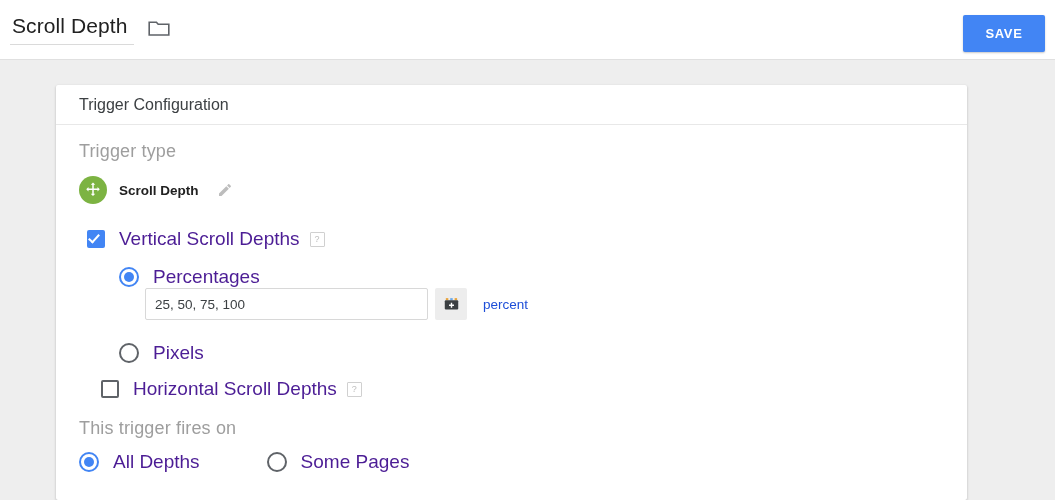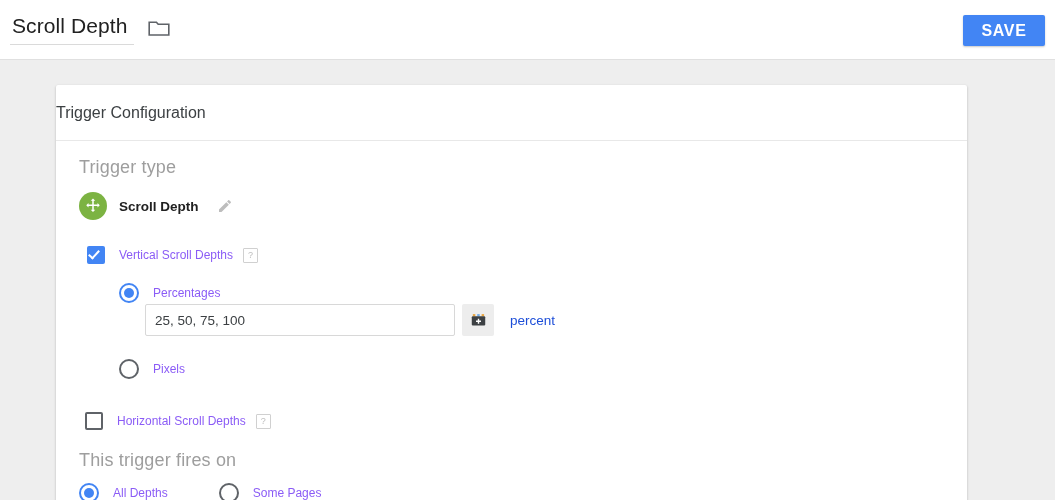--- a/index.html
+++ b/index.html
@@ -37,48 +37,49 @@
   }
   .folder-icon {
     margin-left: 14px;
     margin-bottom: 3px;
     width: 22px; height: 18px;
     display: block;
   }
   .save-button {
     position: absolute;
     right: 10px; top: 15px;
-    width: 82px; height: 31px;
+    width: 82px; height: 37px;
     background: #4285f4;
     border: none;
     border-radius: 2px;
     color: #ffffff;
-    font-size: 16px;
+    font-size: 13px;
     font-weight: bold;
     letter-spacing: .7px;
     font-family: "Liberation Sans", sans-serif;
     box-shadow: 0 1px 2px rgba(0,0,0,.22);
     cursor: pointer;
   }
 
   
   .card {
     position: absolute;
     left: 56px; top: 85px;
     width: 911px;
     min-height: 415px;
     background: #ffffff;
     border-radius: 2px;
     box-shadow: 0 1px 3px rgba(0,0,0,.16), 0 1px 2px rgba(0,0,0,.10);
   }
   .card-header {
-    height: 56px;
+    height: 40px;
     border-bottom: 1px solid #e8e8e8;
     display: flex;
     align-items: center;
+    padding-left: 23px;
   }
   .card-header-title {
     font-size: 16px;
     color: #3c4043;
   }
   .card-body {
     padding: 16px 23px 24px 23px;
   }
 
   .field-label {
@@ -147,50 +148,50 @@
   .rb.off { border: 2px solid #5f6368; }
   .rb.on .dot {
     position: absolute;
     left: 3px; top: 3px;
     width: 10px; height: 10px;
     border-radius: 50%;
     background: #4285f4;
   }
 
   .opt-label {
-    font-size: 12px;
-    color: #8b5cf6;
+    font-size: 19px;
+    color: #4c1d95;
     margin-left: 14px;
     white-space: nowrap;
   }
 
   .help-icon {
     margin-left: 10px;
     width: 15px; height: 15px;
     border: 1px solid #d0d0d0;
     border-radius: 1px;
     font-size: 9px;
     line-height: 13px;
     text-align: center;
     color: #bdbdbd;
     flex: none;
   }
 
   
   .vsd-row     { height: 22px; margin-left: 8px; margin-bottom: 16px; }
   .pct-row     { height: 22px; margin-left: 40px; }
   .input-row   { margin-left: 66px; margin-bottom: 22px; display: flex; align-items: center; }
-  .pixels-row  { height: 22px; margin-left: 40px; margin-bottom: 30px; }
-  .hsd-row     { height: 22px; margin-left: 6px; margin-bottom: 18px; }
+  .pixels-row  { height: 22px; margin-left: 40px; margin-bottom: 14px; }
+  .hsd-row     { height: 22px; margin-left: 22px; margin-bottom: 18px; }
   .fires-row   { display: flex; align-items: center; }
-  .fires-row .second { margin-left: 44px; display: flex; align-items: center; padding-left: 7px; }
+  .fires-row .second { margin-left: 60px; display: flex; align-items: center; padding-left: 7px; }
 
   
   .text-input {
-    width: 310px; height: 32px;
+    width: 283px; height: 32px;
     border: 1px solid #d8d8d8;
     border-radius: 2px;
     padding: 0 9px;
     font-size: 13.5px;
     color: #3c4043;
     font-family: "Liberation Sans", sans-serif;
     background: #fff;
     outline: none;
   }
   .var-button {

